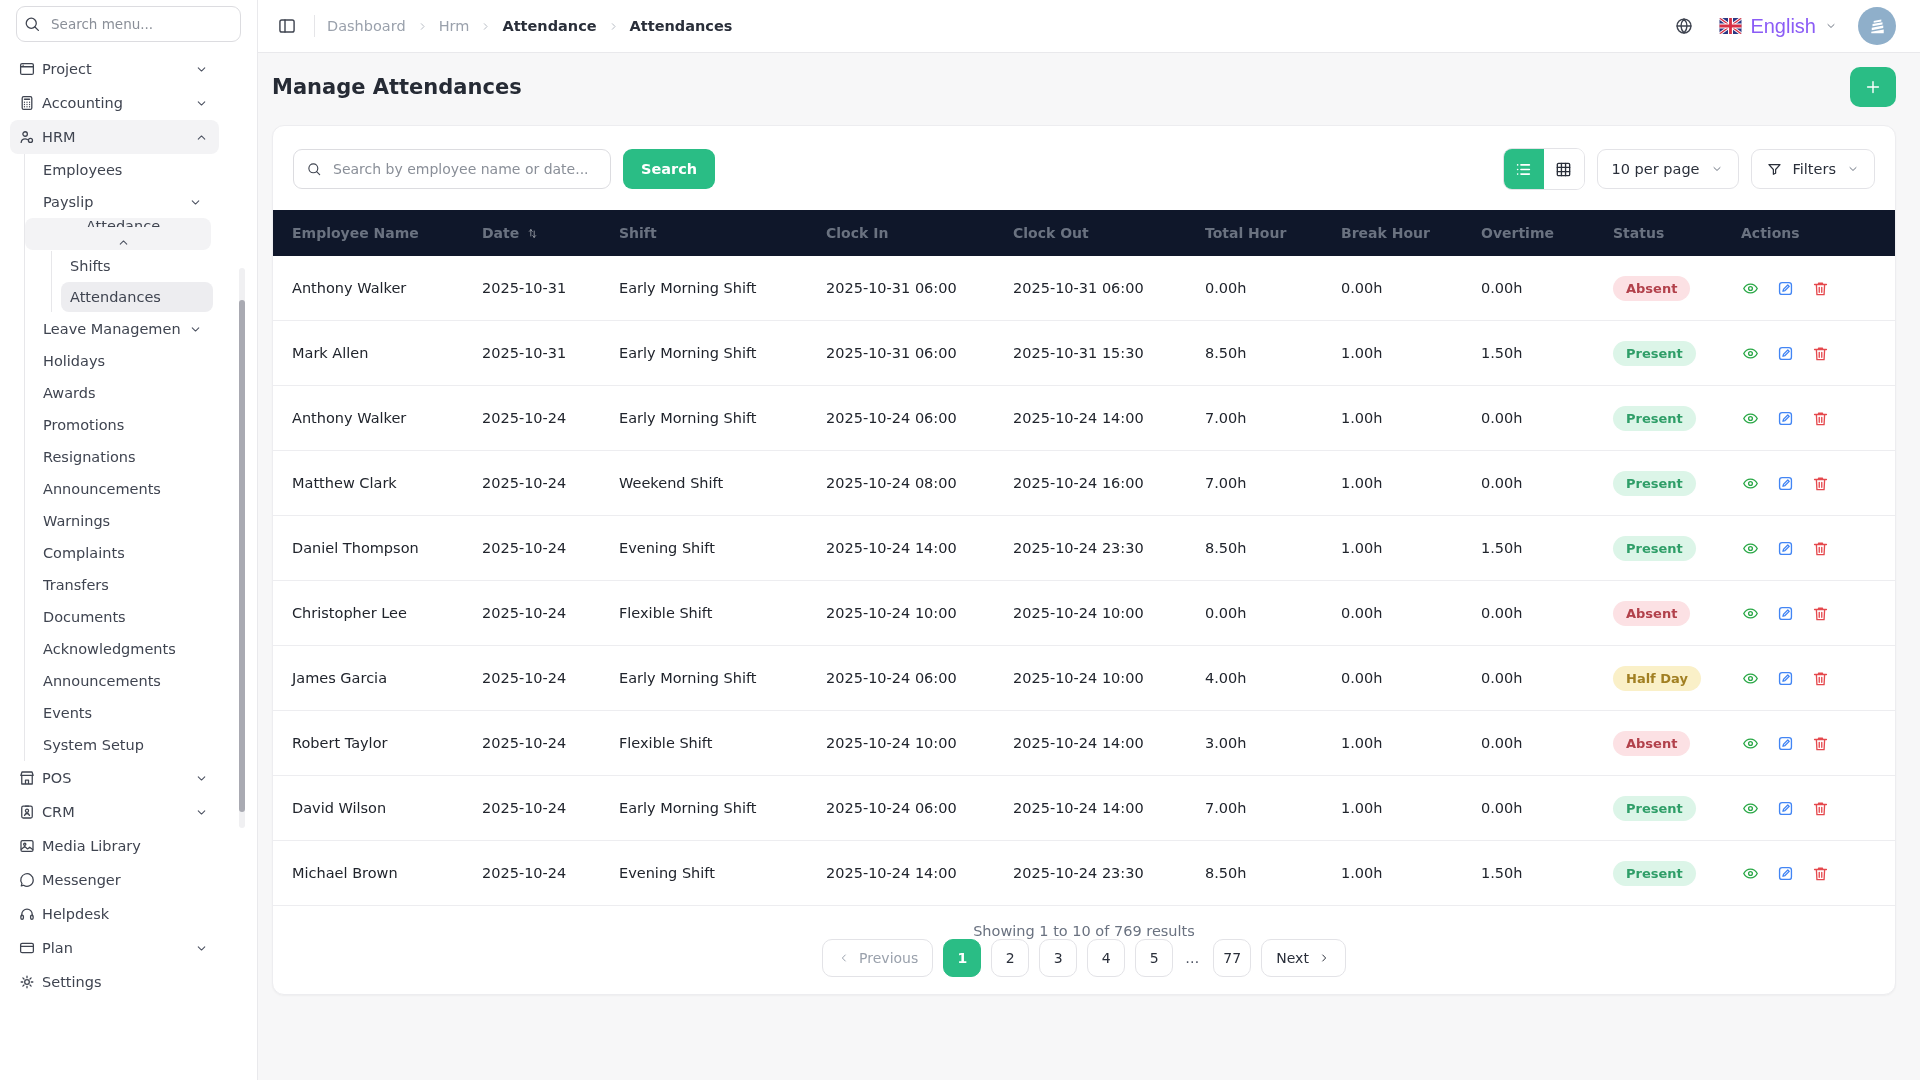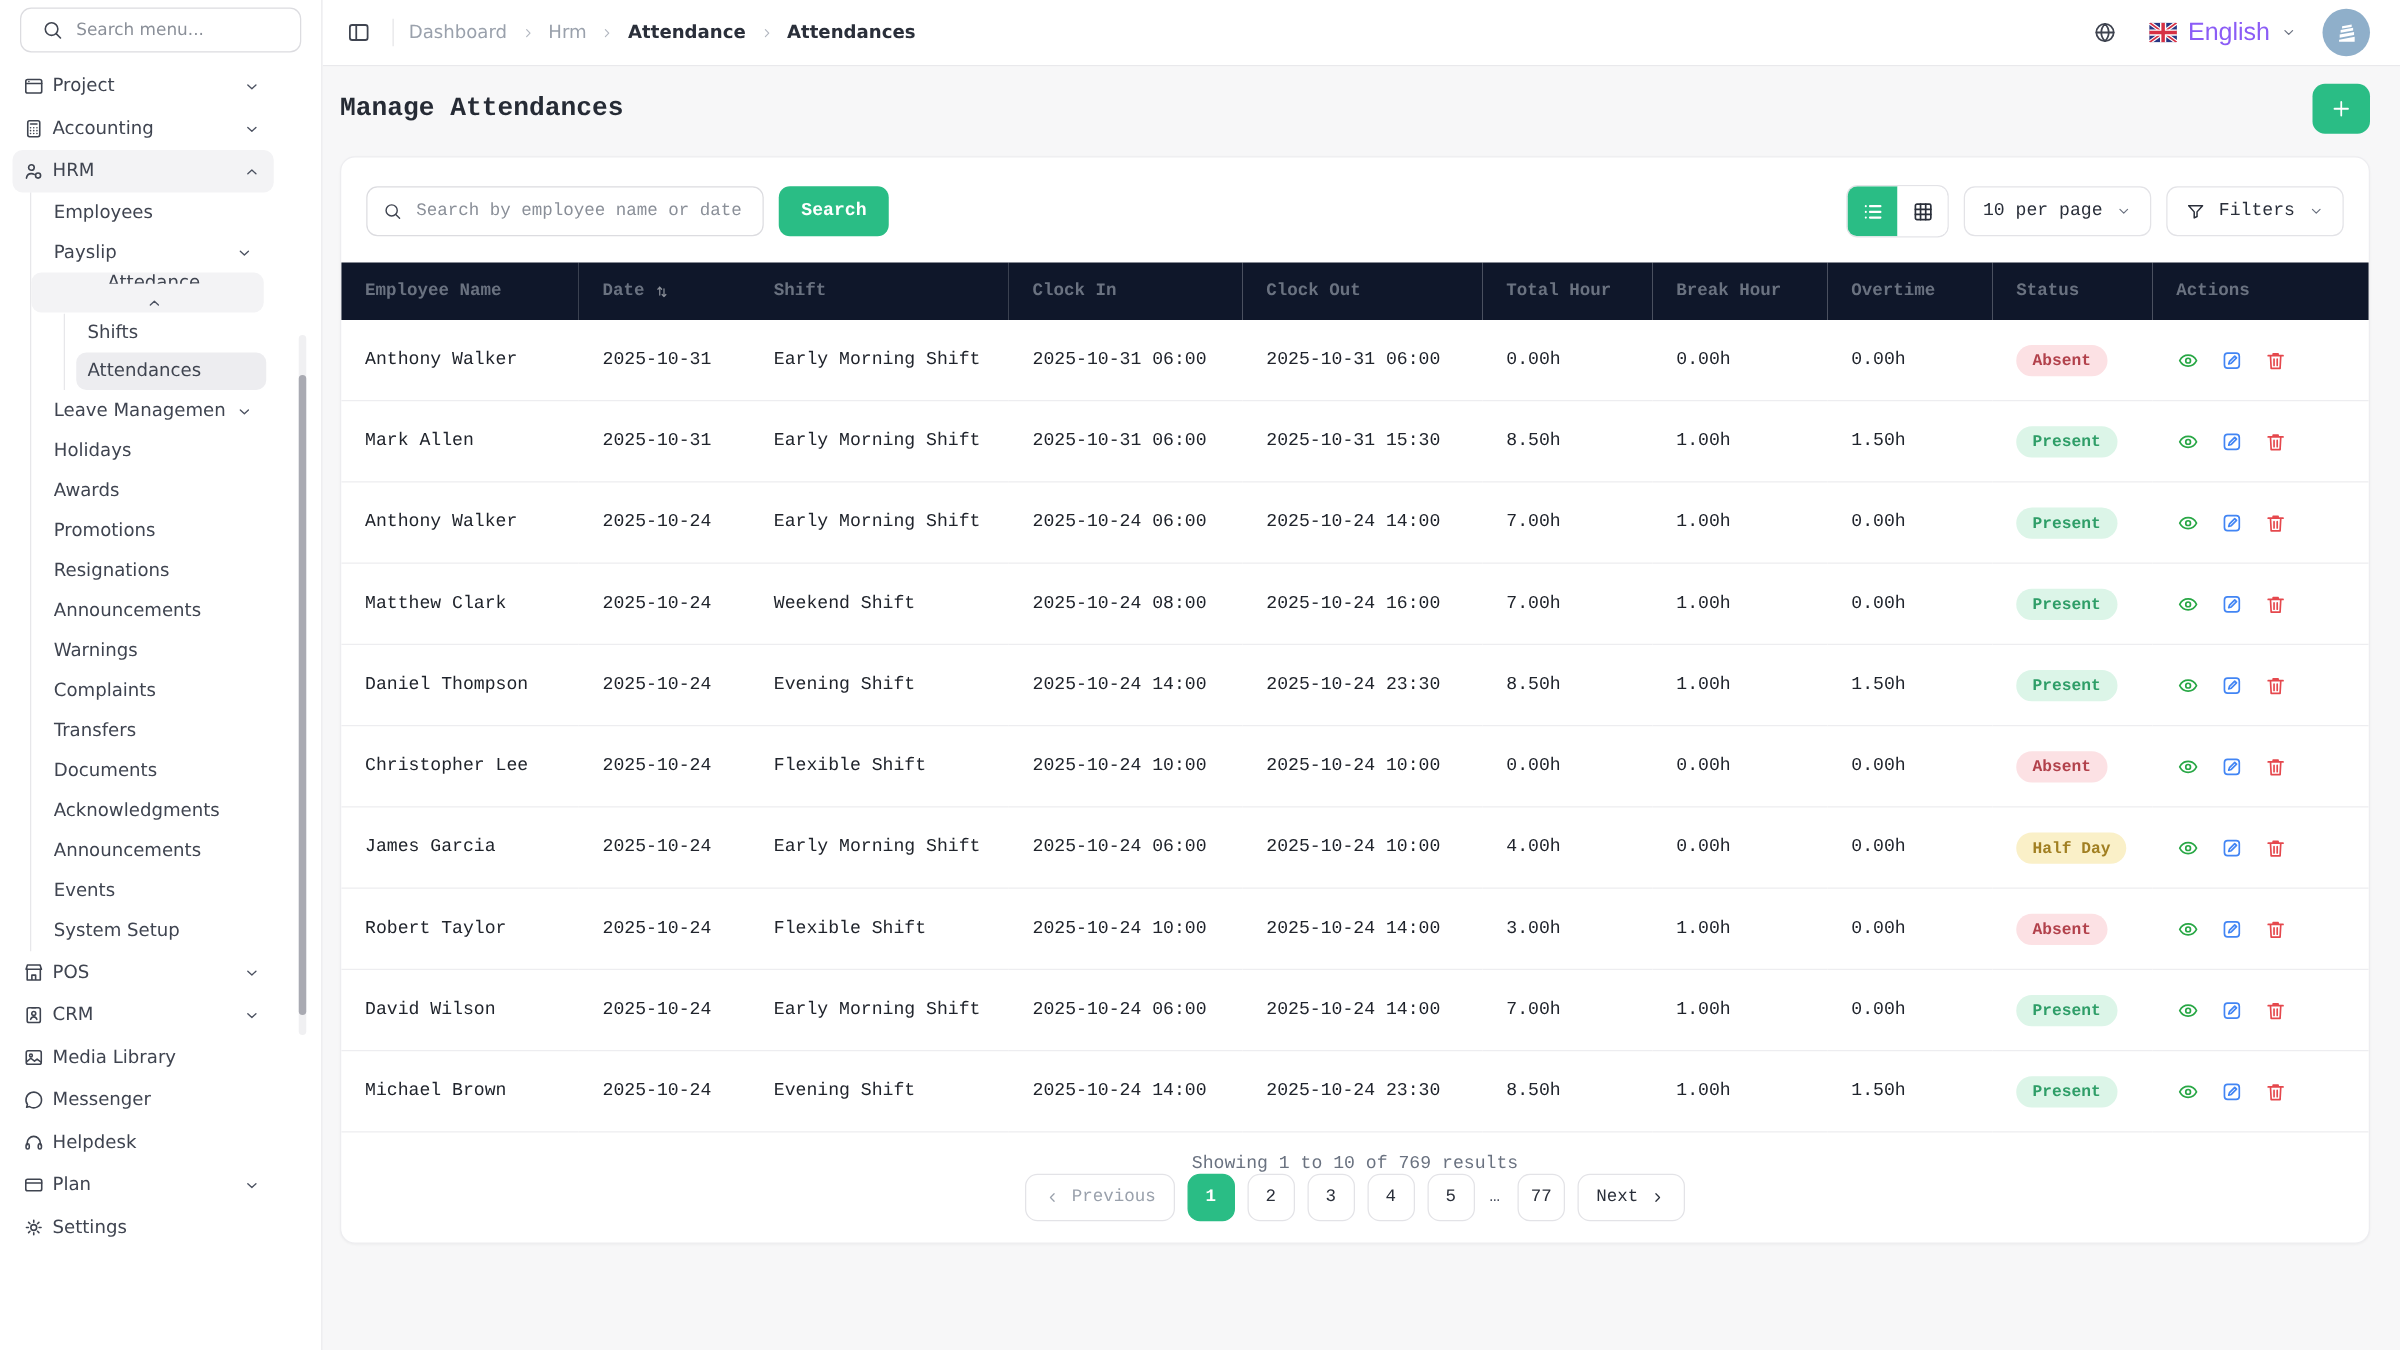--- a/index.html
+++ b/index.html
@@ -6,21 +6,21 @@
   body{width:1920px;height:1080px;background:#f7f7f8;color:#23262e;
        font-family:"DejaVu Sans","Liberation Sans",sans-serif;font-size:14px;}
   .app{display:flex;width:1920px;height:1080px;}
 
   
   .sidebar{position:relative;width:258px;min-width:258px;background:#fff;
            border-right:1px solid #e9e9ec;height:100%;box-sizing:border-box;}
   .logo{padding:18px 0 12px;text-align:center;font-size:33px;font-weight:800;line-height:1;letter-spacing:.5px;}
   .logo-d{color:var(--logo-green);}
   .logo-rest{color:var(--logo-navy);}
-  .menu-search{display:flex;align-items:center;gap:8px;margin:6px 16px 10px;padding:0 16px;height:34px;
+  .menu-search{display:flex;align-items:center;gap:8px;margin:6px 16px 10px;padding:0 6px;height:34px;
                border:1px solid #dcdce0;border-radius:9px;color:#8a8f98;background:#fff;}
   .menu-search input{border:0;outline:0;flex:1;font:inherit;font-size:13.5px;color:#3a3f4b;background:transparent;min-width:0;}
   .menu-search input::placeholder{color:#8a8f98;}
   .nav{padding:0 16px 8px 10px;}
   .nav-item{display:flex;align-items:center;gap:6px;height:34px;padding:0 10px 0 8px;margin-right:22px;
             border-radius:8px;font-size:14.5px;color:#3f4450;cursor:pointer;white-space:nowrap;}
   .nav-item .lbl{flex:1;overflow:hidden;}
   .nav-item.active0{background:#f3f3f5;}
   .sub1{border-left:1px solid #e7e7ea;margin-left:14px;}
   .sub1>.nav-item{height:32px;margin-right:30px;padding:0 8px 0 18px;gap:8px;}
@@ -50,21 +50,21 @@
   .bc-sep svg{width:100%;height:100%;}
   .topbar-right{margin-left:auto;display:flex;align-items:center;gap:14px;}
   .lang{display:flex;align-items:center;gap:8px;font-size:20px;color:#8b5cf6;background:none;border:none;cursor:pointer;}
   .flag{width:23px;height:16px;border-radius:2px;overflow:hidden;display:inline-flex;}
   .flag svg{width:100%;height:100%;display:block;}
   .lang .chev{width:14px;height:14px;color:#6b7280;}
   .avatar{width:38px;height:38px;border-radius:50%;background:var(--avatar-bg);
           display:flex;align-items:center;justify-content:center;cursor:pointer;border:none;}
   .avatar svg{width:23px;height:23px;}
 
-  .content{flex:1;padding:0 24px 0 14px;overflow:hidden;font-family:Liberation Mono, monospace;}
+  .content{flex:1;padding:0 24px 0 14px;overflow:hidden;}
   .page-head{display:flex;align-items:center;justify-content:space-between;padding:14px 0 18px;}
   .page-head h1{margin:0;font-size:21px;font-weight:700;color:#262b35;}
   .add-btn{width:46px;height:40px;border:none;border-radius:10px;background:var(--accent-green);color:#fff;
            display:flex;align-items:center;justify-content:center;cursor:pointer;}
   .add-btn .ic{width:20px;height:20px;color:#fff;}
 
   .card{background:#fff;border:1px solid #ededf0;border-radius:12px;box-shadow:0 1px 2px rgba(0,0,0,.04);overflow:hidden;}
   .toolbar{display:flex;align-items:center;gap:12px;padding:22px 20px 20px;}
   .search-box{display:flex;align-items:center;gap:9px;width:318px;height:40px;border:1px solid #dcdce0;
               border-radius:9px;padding:0 12px;color:#8a8f98;box-sizing:border-box;}

